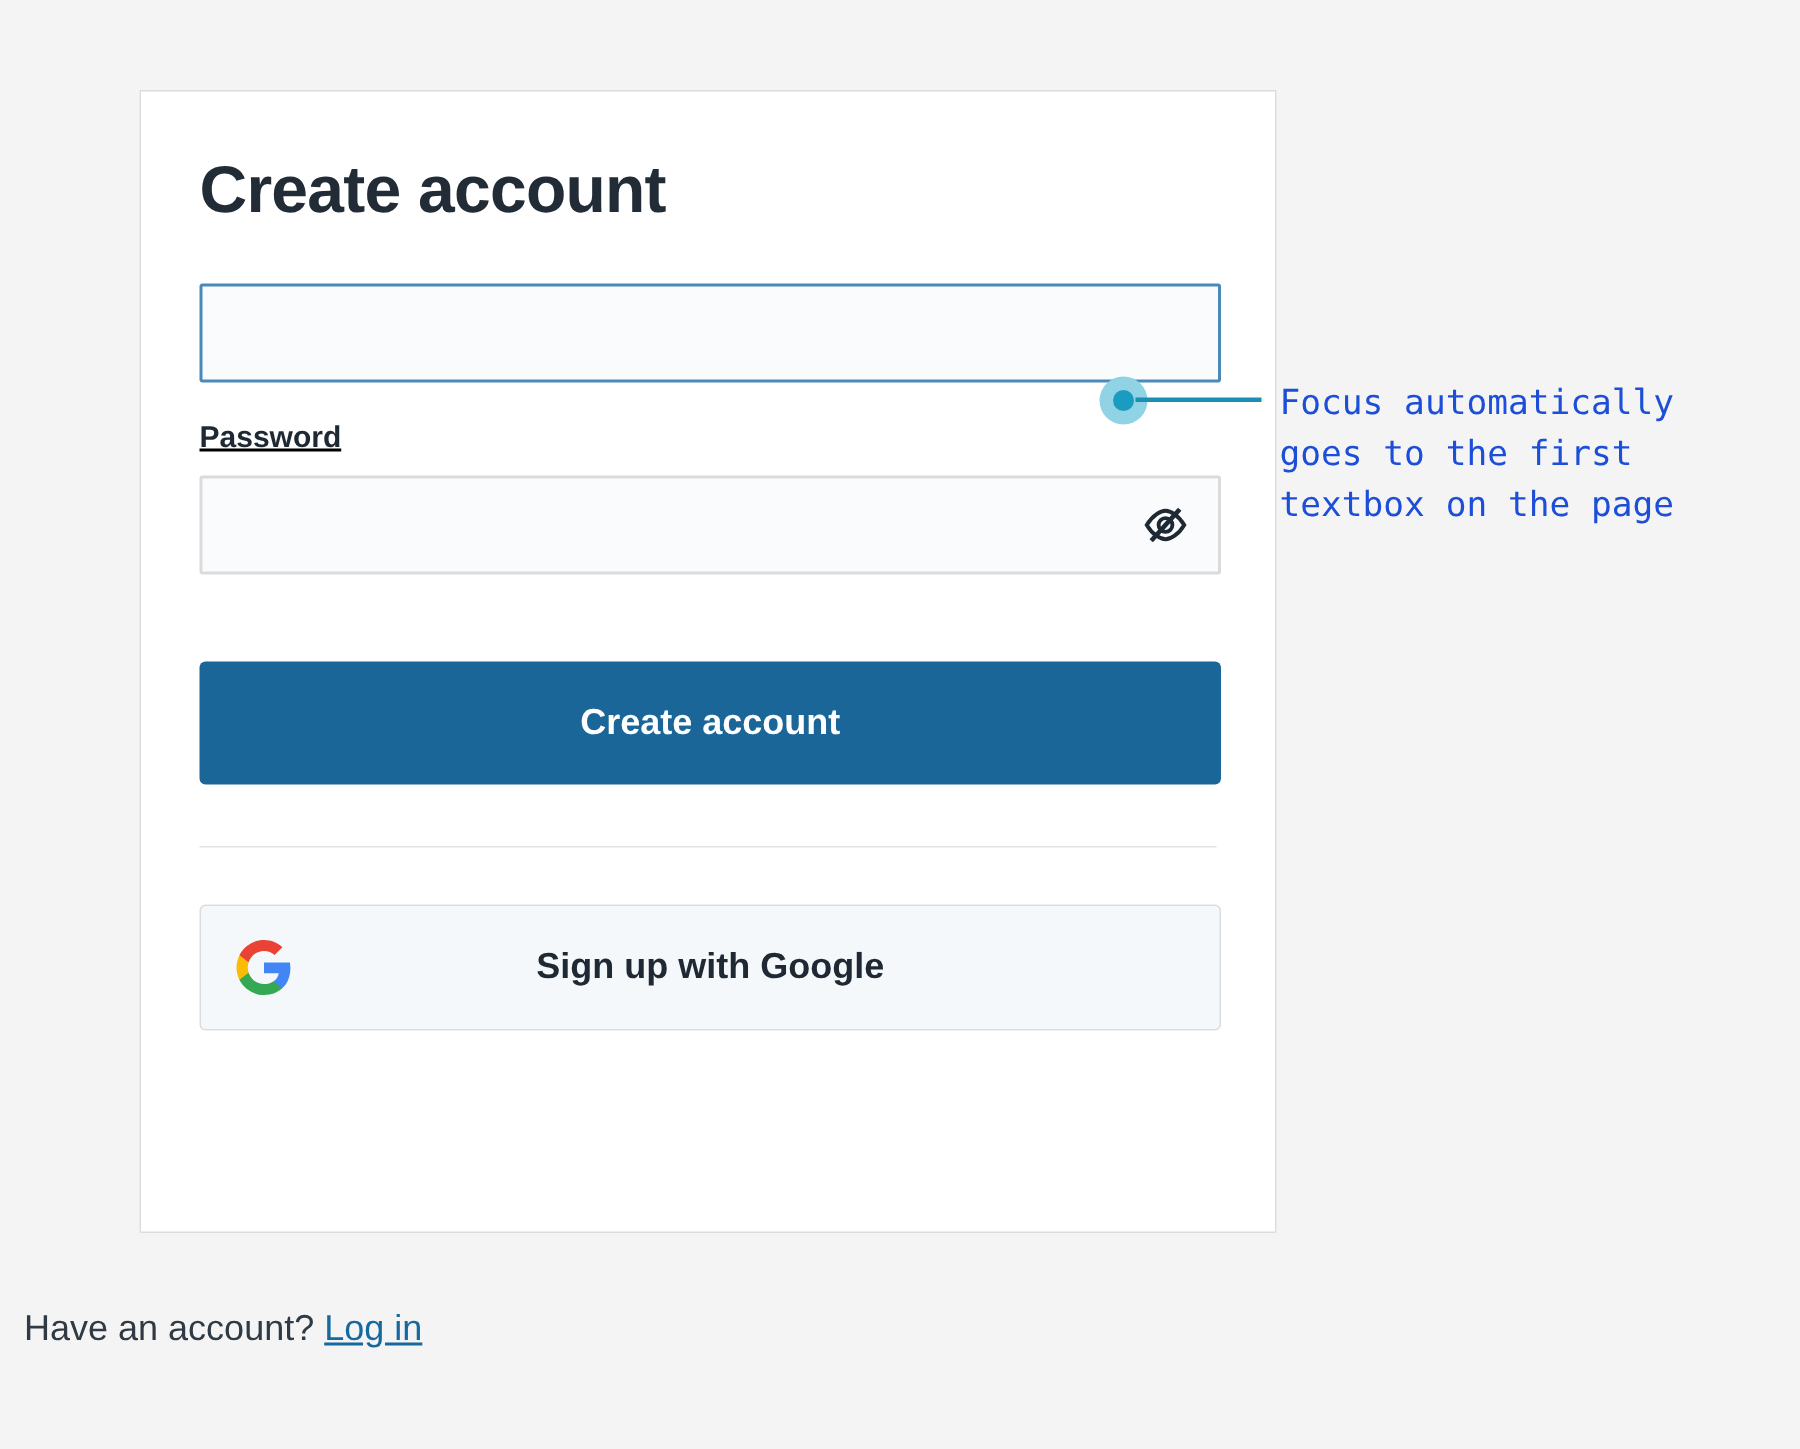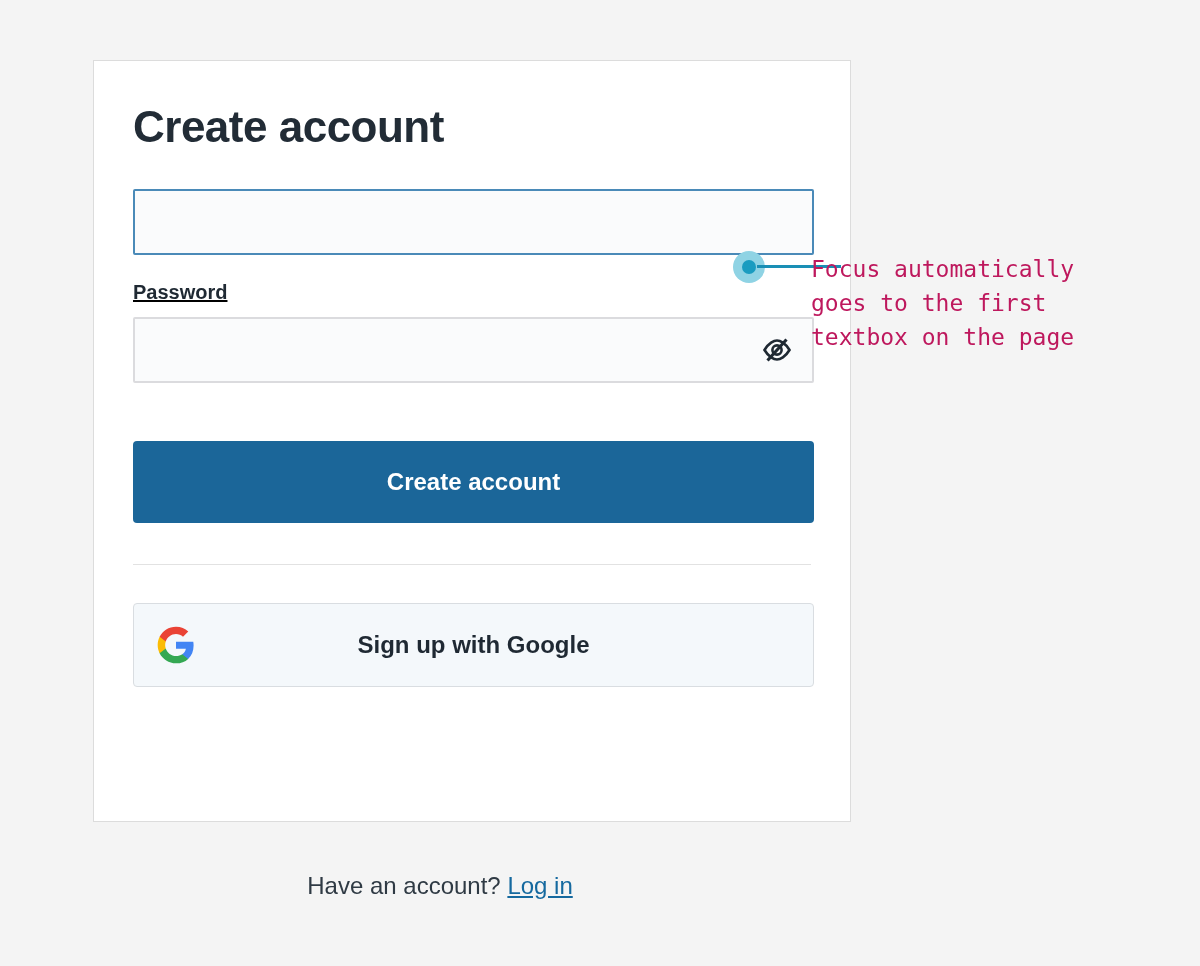--- a/index.html
+++ b/index.html
@@ -137,24 +137,24 @@
 
   .google-label {
     font-size: 24px;
     font-weight: bold;
     color: #1f2933;
   }
 
   
   .page-footer {
     position: absolute;
-    left: 0;
+    left: 16px;
     top: 872px;
     width: 880px;
-    text-align: center;
+    text-align: left;
     font-size: 24px;
     color: #2f3a44;
   }
 
   .login-link {
     color: #15699f;
     text-decoration: underline;
     cursor: pointer;
   }
 
@@ -183,27 +183,27 @@
     position: absolute;
     left: 757px;
     top: 265px;
     width: 84px;
     height: 3px;
     background: #1a8fb5;
   }
 
   .annotation-text {
     position: absolute;
-    left: 811px;
+    left: 853px;
     top: 252px;
     width: 330px;
     font-family: "DejaVu Sans Mono", monospace;
     font-size: 23px;
     line-height: 34px;
-    color: #be185d;
+    color: #1d4ed8;
     white-space: pre-line;
   }
 </style>
 </head>
 <body>
 
 <div class="card">
 
   <div class="card-body">
 

